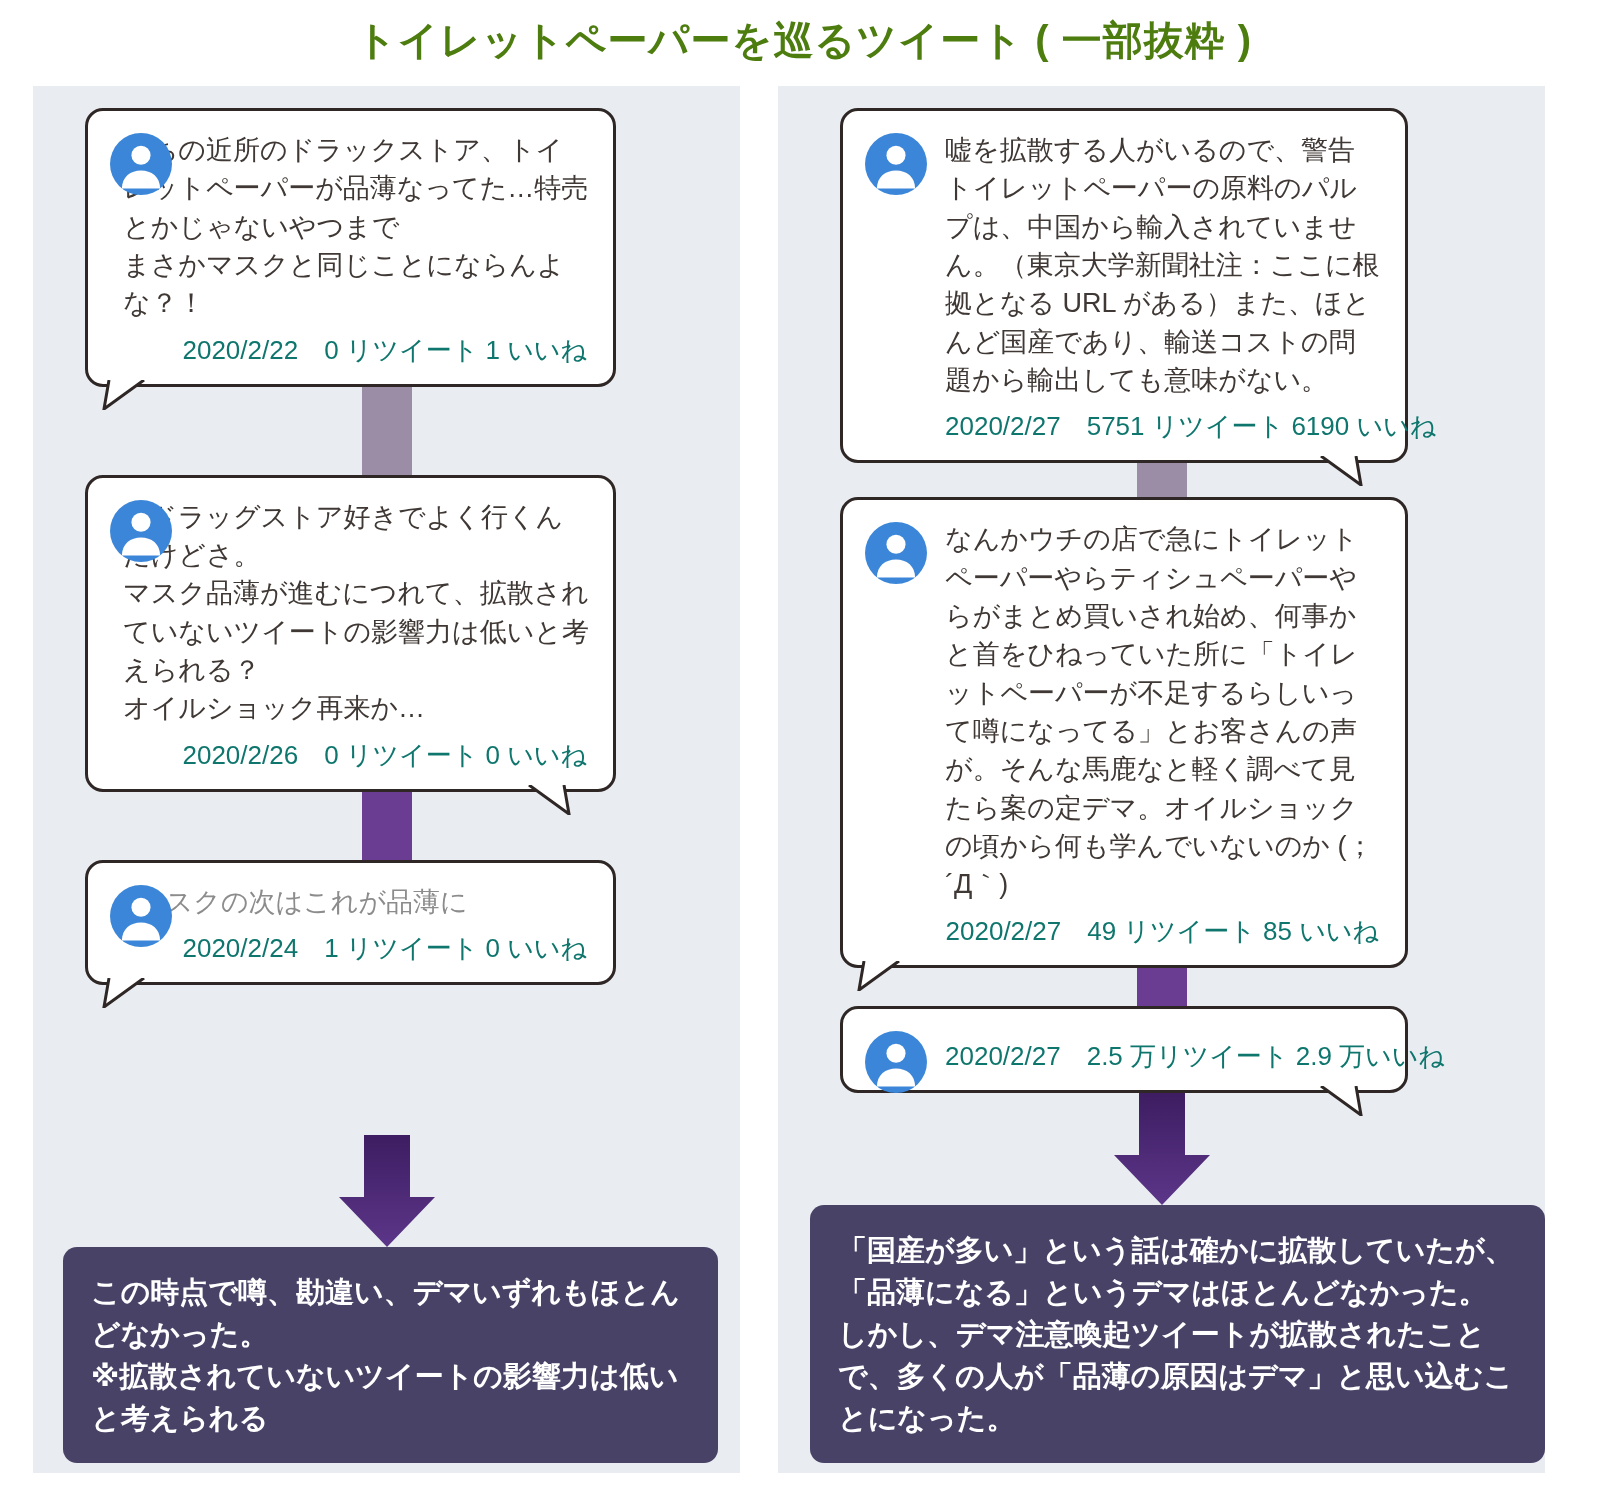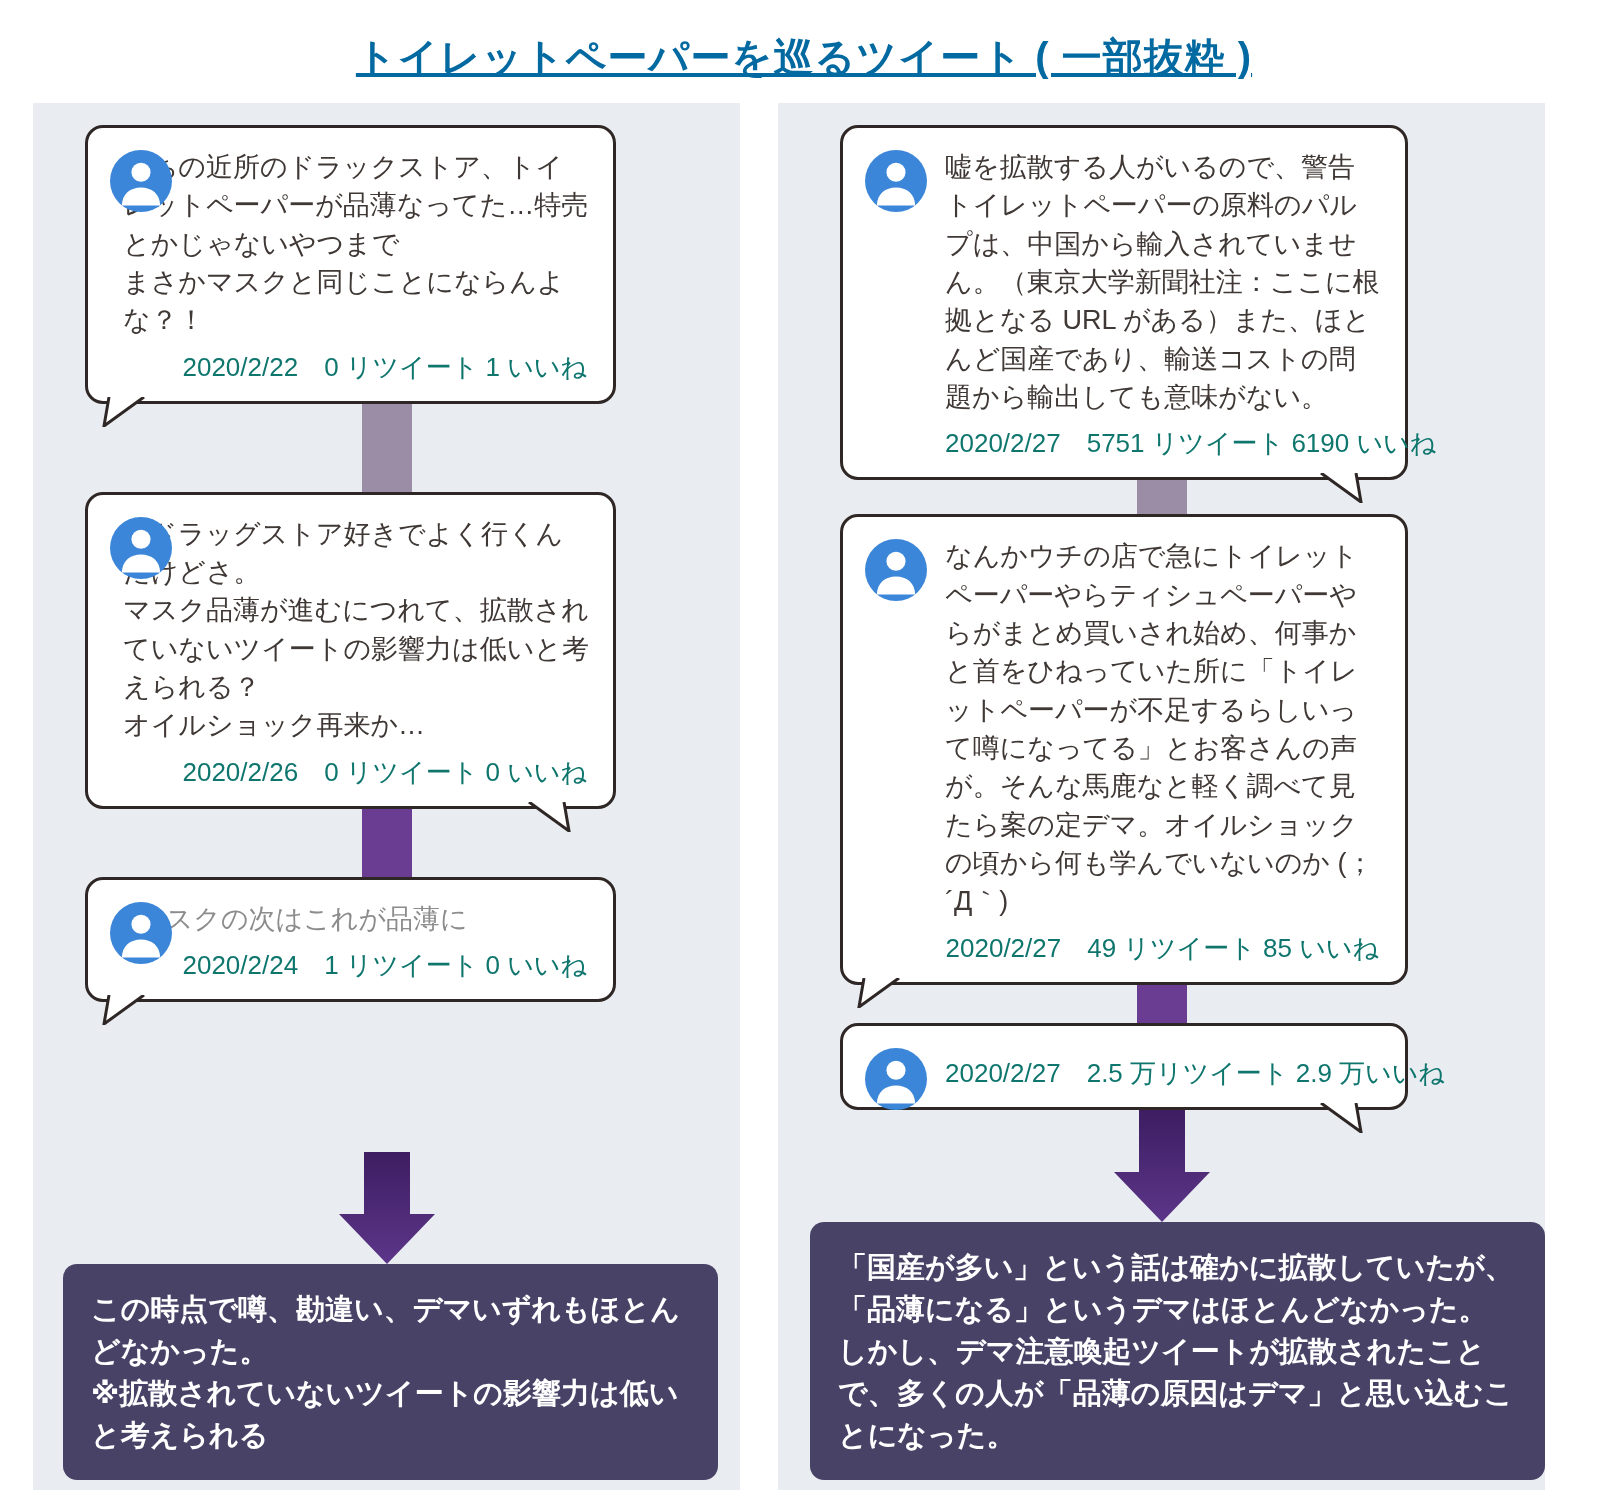--- a/index.html
+++ b/index.html
@@ -3,25 +3,24 @@
 <meta charset="utf-8">
 <style>
   html,body{margin:0;padding:0;background:#ffffff;}
   body{
     width:1608px;height:1509px;overflow:hidden;
     font-family:"Liberation Sans","DejaVu Sans",sans-serif;
     color:#3f3835;
     -webkit-font-smoothing:antialiased;
   }
   .page-title{
-    margin:30px 0 18px 0;
+    margin:13px 0 18px 0;
     text-align:center;
     font-size:40px;font-weight:700;letter-spacing:1px;
-    color:#0369a1;
-    text-decoration:underline;
+    color:#4d7c0f;
   }
   .columns{
     display:flex;
     align-items:stretch;
     padding-left:33px;
     gap:38px;
   }
   .panel{
     background:#e9edf1;
     display:flex;flex-direction:column;

